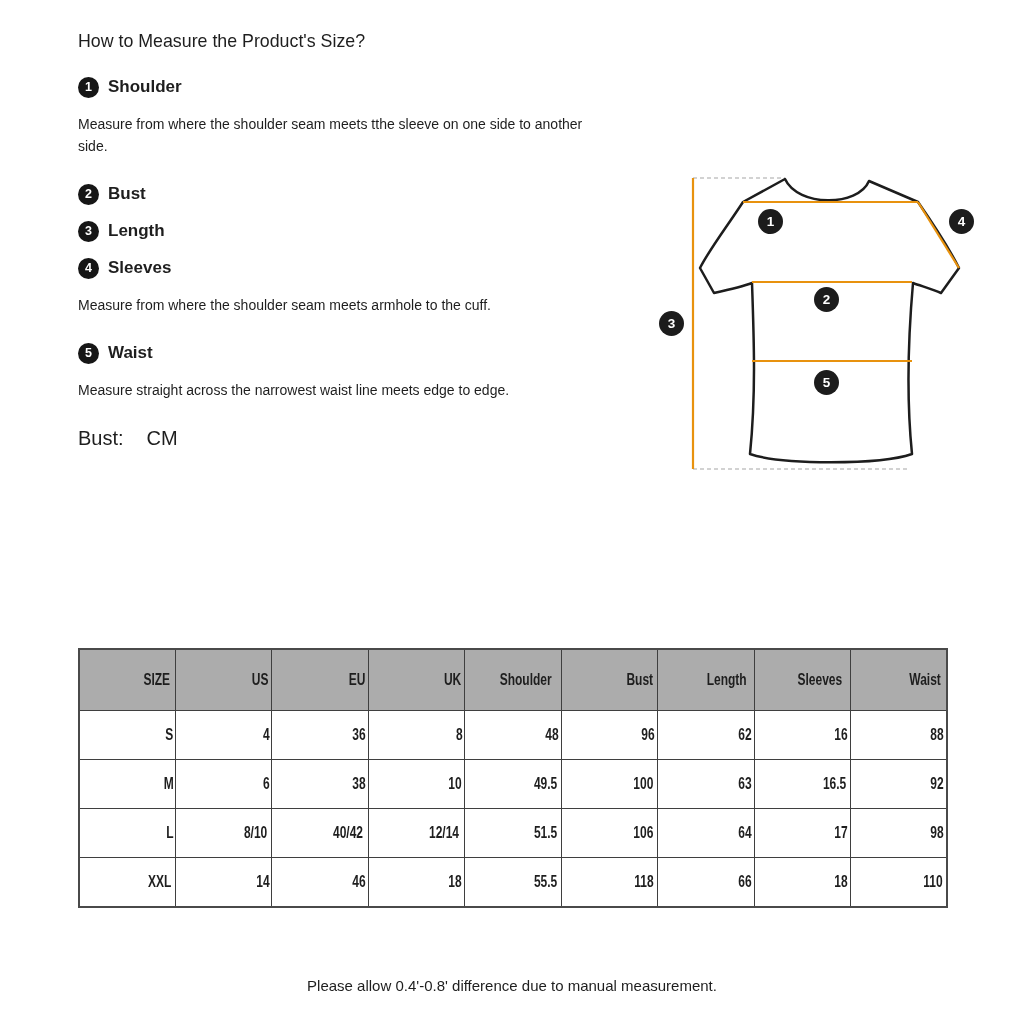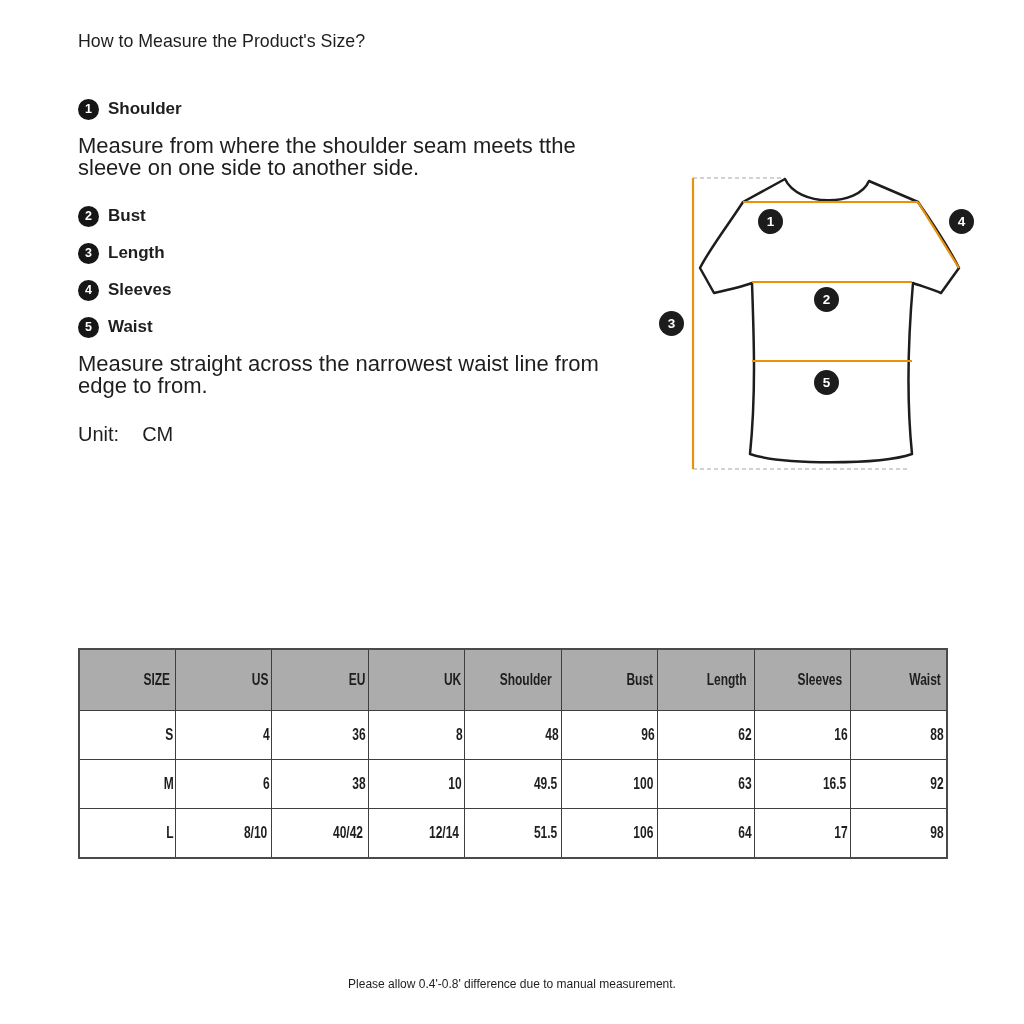--- a/index.html
+++ b/index.html
@@ -1,50 +1,50 @@
 <!DOCTYPE html>
 <html><head>
 <meta charset="utf-8">
 <style>
   html,body{margin:0;padding:0;}
   body{
     width:1024px;height:1024px;background:#ffffff;position:relative;overflow:hidden;
     font-family:"Liberation Sans","DejaVu Sans",sans-serif;color:#1e1e1e;
   }
   .content{position:absolute;left:78px;top:31px;width:521px;}
-  .title{font-size:17.8px;line-height:20px;margin:0 0 47px;font-weight:400;}
+  .title{font-size:17.8px;line-height:20px;margin:0 0 25px;font-weight:400;}
   .sec-head{display:flex;align-items:center;gap:9px;margin:0 0 15px;height:22px;}
   .badge{
     width:21px;height:21px;border-radius:50%;background:#161616;color:#fff;
     font-size:12.5px;font-weight:700;display:flex;align-items:center;justify-content:center;
     flex:0 0 21px;
   }
   .sec-label{font-size:17px;font-weight:700;}
-  .desc{font-size:22px;line-height:22px;margin:0 0 26px;}
+  .desc{font-size:14px;line-height:22px;margin:0 0 26px;}
   .unit{font-size:20px;margin-top:14px;}
   .unit-val{margin-left:23px;}
 
   .diagram{position:absolute;left:640px;top:150px;width:384px;height:340px;}
   .diagram svg{position:absolute;left:0;top:0;}
   .dbadge{
     position:absolute;width:25px;height:25px;border-radius:50%;background:#1c1c1c;color:#fff;
     font-size:13.5px;font-weight:700;display:flex;align-items:center;justify-content:center;
   }
 
   table.size-table{
     position:absolute;left:78px;top:648px;width:870px;
     border-collapse:collapse;table-layout:fixed;border:2px solid #4a4a4a;
   }
   .size-table th,.size-table td{border:1px solid #3f3f3f;text-align:right;padding:0;}
   .size-table thead th{background:#ACACAC;height:60px;}
   .size-table tbody td{height:48px;background:#ffffff;}
   .ct{display:inline-block;transform:scaleX(0.75);transform-origin:center;
       font-size:16px;font-weight:700;white-space:nowrap;}
 
-  .footer{position:absolute;left:0;top:977px;width:1024px;text-align:center;font-size:12px;}
+  .footer{position:absolute;left:0;top:977px;width:1024px;text-align:center;font-size:15px;}
 </style>
 </head>
 <body>
 
 <div class="content">
   <div class="title">How to Measure the Product's Size?</div>
 
   <div class="section">
     <div class="sec-head">
       <span class="badge">1</span>
@@ -65,32 +65,33 @@
       <span class="badge">3</span>
       <span class="sec-label">Length</span>
     </div>
   </div>
 
   <div class="section">
     <div class="sec-head">
       <span class="badge">4</span>
       <span class="sec-label">Sleeves</span>
     </div>
+    <p class="desc">Measure from where the shoulder seam meets armhole to the cuff.</p>
   </div>
 
   <div class="section">
     <div class="sec-head">
       <span class="badge">5</span>
       <span class="sec-label">Waist</span>
     </div>
-    <p class="desc">Measure straight across the narrowest waist line from edge to from.</p>
+    <p class="desc">Measure straight across the narrowest waist line meets edge to edge.</p>
   </div>
 
   <div class="unit">
-    <span>Unit:</span><span class="unit-val">CM</span>
+    <span>Bust:</span><span class="unit-val">CM</span>
   </div>
 </div>
 
 <div class="diagram">
   <svg width="384" height="340" viewBox="0 0 384 340">
     <path d="M53,28 H145" stroke="#C4C4C4" stroke-width="1.5" stroke-dasharray="4,3" fill="none"></path>
     <path d="M53,319 H270" stroke="#C4C4C4" stroke-width="1.5" stroke-dasharray="4,3" fill="none"></path>
     <path d="M103,52 L145,29 C158,57 218,57 229,31 L278,52
              C296,78 310,100 319,118 L301,143
              C292,139 281,136 273,133
@@ -153,16 +154,27 @@
       <td><span class="ct">L</span></td>
       <td><span class="ct">8/10</span></td>
       <td><span class="ct">40/42</span></td>
       <td><span class="ct">12/14</span></td>
       <td><span class="ct">51.5</span></td>
       <td><span class="ct">106</span></td>
       <td><span class="ct">64</span></td>
       <td><span class="ct">17</span></td>
       <td><span class="ct">98</span></td>
     </tr>
+    <tr>
+      <td><span class="ct">XXL</span></td>
+      <td><span class="ct">14</span></td>
+      <td><span class="ct">46</span></td>
+      <td><span class="ct">18</span></td>
+      <td><span class="ct">55.5</span></td>
+      <td><span class="ct">118</span></td>
+      <td><span class="ct">66</span></td>
+      <td><span class="ct">18</span></td>
+      <td><span class="ct">110</span></td>
+    </tr>
   </tbody>
 </table>
 
 <div class="footer">Please allow 0.4'-0.8' difference due to manual measurement.</div>
 
 </body></html>

